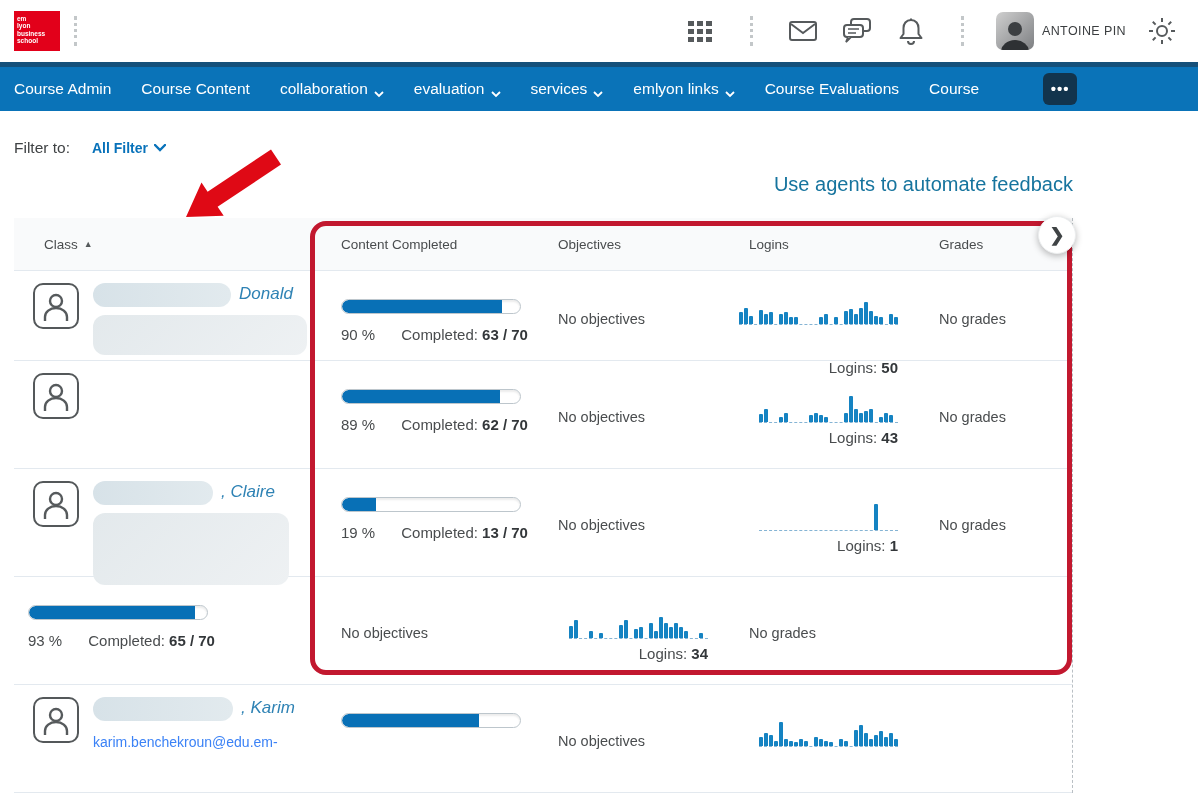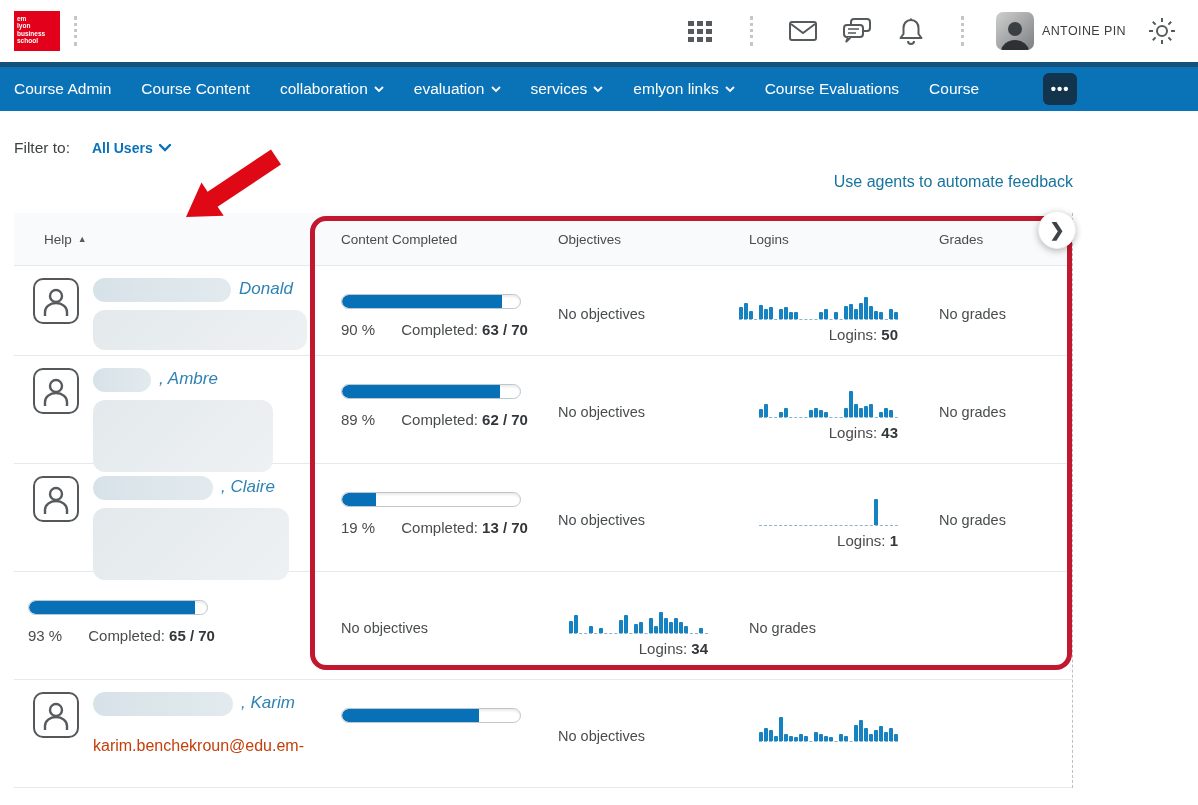--- a/index.html
+++ b/index.html
@@ -12,21 +12,21 @@
     line-height:1.15; padding:4px 3px; display:flex; flex-direction:column; justify-content:flex-start; }
   .vdots { border-left:3px dotted #c3c7c9; height:30px; margin:0 14px; }
   .course-title { font-size:22px; color:#3b3e40; white-space:nowrap; overflow:hidden; flex:0 1 auto; max-width:560px; }
   .top-right { margin-left:auto; display:flex; align-items:center; gap:18px; }
   .icon-btn { width:36px; height:36px; display:flex; align-items:center; justify-content:center; cursor:pointer; background:none; border:none; }
   .avatar-photo { width:38px; height:38px; border-radius:7px; background:linear-gradient(135deg,#cfcfcf,#7d7f82); overflow:hidden; display:flex; align-items:flex-end; justify-content:center; }
   .user-name { font-size:12.5px; letter-spacing:.4px; color:#3b3e40; margin-left:8px; }
 
   
   .navbar { height:49px; background:#0a73b8; border-top:5px solid #15507a; display:flex; align-items:center; padding:0 14px; gap:30px; }
-  .nav-item { color:#fff; font-size:15.5px; text-decoration:none; display:flex; align-items:center; gap:6px; cursor:pointer; white-space:nowrap; }
+  .nav-item { color:#fff; font-size:15.5px; text-decoration:none; display:flex; align-items:flex-end; gap:6px; cursor:pointer; white-space:nowrap; }
   .nav-more { margin-left:34px; width:34px; height:32px; background:#12344d; border:none; border-radius:6px; color:#fff;
     font-size:15px; font-weight:bold; letter-spacing:1px; line-height:10px; cursor:pointer; }
 
   
   .content { position:relative; width:1059px; margin:0 14px; }
   .title-row { display:flex; justify-content:space-between; align-items:flex-start; margin-top:14px; }
   h1 { font-size:34px; font-weight:400; color:#232527; letter-spacing:.2px; }
   .utils { display:flex; align-items:center; gap:26px; margin-top:8px; }
   .util-link { display:flex; align-items:center; gap:7px; color:#0872ba; font-size:14.5px; font-weight:bold; text-decoration:none; cursor:pointer; }
   .help-badge { width:17px; height:17px; border-radius:50%; background:#0872ba; color:#fff; font-size:12px; font-weight:bold;
@@ -34,55 +34,55 @@
   .search-box { position:relative; width:172px; }
   .search-box input { width:172px; height:36px; border:1px solid #aeb5ba; border-radius:7px; padding:0 34px 0 12px;
     font-size:15px; color:#494c4e; font-family:inherit; }
   .search-box input::placeholder { color:#b4bbc0; }
   .search-icon { position:absolute; right:9px; top:8px; cursor:pointer; }
 
   .filter-row { margin-top:28px; display:flex; align-items:center; gap:22px; font-size:15.5px; color:#3f4244; }
   .filter-link { color:#0872ba; font-size:14px; font-weight:bold; display:flex; align-items:center; gap:6px; cursor:pointer; text-decoration:none; }
 
   .agents-row { margin-top:16px; text-align:right; }
-  .agents-row a { color:#16749e; font-size:16px; text-decoration:none; cursor:pointer; }
+  .agents-row a { color:#16749e; font-size:20px; text-decoration:none; cursor:pointer; }
 
   
   .ptable { position:relative; margin-top:22px; width:1059px; border-right:1px dashed #b9bfc4; }
   .thead { display:grid; grid-template-columns:313px 217px 191px 190px 148px; background:#f9fafb;
     border-bottom:1px solid #e3e9ef; height:53px; align-items:center; font-size:13.5px; color:#494c4e; }
   .thead > div { padding-left:14px; }
   .th-name { padding-left:30px !important; display:flex; align-items:center; gap:6px; cursor:pointer; }
   .sort-tri { font-size:9px; color:#565a5c; }
 
   .trow { display:grid; grid-template-columns:313px 217px 191px 190px 148px; border-bottom:1px solid #e3e9ef; height:108px; }
   .trow.first { height:90px; }
   .cell { padding:14px 0 0 14px; font-size:14.5px; }
   .name-cell { padding:12px 0 0 19px; display:flex; gap:14px; }
   .avatar-frame { width:46px; height:46px; border:2px solid #54585a; border-radius:10px; flex:none;
     display:flex; align-items:center; justify-content:center; background:#fff; cursor:pointer; }
   .blur1 { display:inline-block; height:24px; background:linear-gradient(90deg,#d7e2e8,#e2eaee); border-radius:12px; vertical-align:middle; margin-right:8px; }
   .blur2 { background:linear-gradient(135deg,#e3e9ec,#eef1f3); border-radius:12px; margin-top:8px; }
   .student-name { color:#2e82b4; font-size:17px; cursor:pointer; text-decoration:none; white-space:nowrap;font-style:italic; }
-  .student-email { font-size:16px; color:#c2410c; margin-top:21px; }
+  .student-email { font-size:14px; color:#3b82f6; margin-top:13px; }
 
   .progress-wrap { margin-top:14px; }
   .pbar { width:180px; height:15px; border:1px solid #bdc6cc; border-radius:8px; background:#fff;
     box-shadow:inset 0 2px 2px rgba(0,0,0,.08); overflow:hidden; }
   .pfill { height:100%; background:#0870b6; border-radius:7px 0 0 7px; }
   .pstats { margin-top:12px; font-size:15px; display:flex; gap:26px; }
   .b { font-weight:bold; color:#33373a; }
 
   .obj-cell { padding-top:48px; }
   .trow.first .obj-cell { padding-top:40px; }
   .grades-cell { padding-top:48px; }
   .trow.first .grades-cell { padding-top:40px; }
 
   .logins-cell { padding:30px 27px 0 0; display:flex; flex-direction:column; align-items:flex-end; }
-  .trow.first .logins-cell { padding-top:22px; }
+  .trow.first .logins-cell { padding-top:22px;gap:28px; }
   .spark { display:flex; align-items:flex-end; gap:1px; height:32px; border-bottom:1px dashed #85b4d4; }
   .sbar { width:4px; flex:none; background:#1583c2; border-radius:1px 1px 0 0; }
   .logins-label { margin-top:6px; font-size:15px; }
 
   
   .anno-box { position:absolute; left:296px; top:3px; width:762px; height:454px;
     border:5px solid #c2182f; border-radius:16px; pointer-events:none; z-index:5; }
   .scroll-btn { position:absolute; left:1024px; top:-2px; width:38px; height:38px; border-radius:50%;
     background:#fff; border:1px solid #eceeef; box-shadow:0 2px 7px rgba(0,0,0,.28); z-index:6;
     display:flex; align-items:center; justify-content:center; cursor:pointer; font-size:18px; color:#3f4345; font-weight:bold; }
@@ -196,38 +196,38 @@
       <span>Course</span>
     </a>
   <button class="nav-more">•••</button>
 </nav>
 
 <div class="content">
 
   <div class="filter-row">
     <span>Filter to:</span>
     <a class="filter-link">
-      <span>All Users</span>
+      <span>All Filter</span>
       <svg width="12" height="8" viewBox="0 0 12 8">
           <path d="M1 1l5 5 5-5" stroke="#0872ba" stroke-width="2.4" fill="none" stroke-linecap="round"></path>
         </svg>
     </a>
   </div>
 
   <div class="agents-row">
     <a>Use agents to automate feedback</a>
   </div>
 
   <div class="ptable">
     <div class="anno-box"></div>
     <button class="scroll-btn">❯</button>
 
     <div class="thead">
       <div class="th-name">
-        <span>Help</span>
+        <span>Class</span>
           <span class="sort-tri">▲</span>
       </div>
       <div>Content Completed</div>
       <div>Objectives</div>
       <div>Logins</div>
       <div>Grades</div>
     </div>
 
     <div class="trow first">
       <div class="name-cell">
@@ -295,24 +295,20 @@
     </div>
 
     <div class="trow">
       <div class="name-cell">
         <div class="avatar-frame">
           <svg width="30" height="32" viewBox="0 0 30 32">
               <circle cx="15" cy="11" r="6" fill="none" stroke="#565a5c" stroke-width="2.4"></circle>
               <path d="M4 31 v-4 a11 9 0 0 1 22 0 v4" fill="none" stroke="#565a5c" stroke-width="2.4"></path>
             </svg>
         </div>
-        <div>
-          <div><span class="blur1" style="width:58px"></span><a class="student-name">, Ambre</a></div>
-          <div class="blur2" style="width:180px;height:72px"></div>
-        </div>
       </div>
       <div class="cell">
         <div class="progress-wrap">
           <div class="pbar">
               <div class="pfill" style="width: 89%;"></div>
             </div>
           <div class="pstats">
               <span>89 %</span>
             <span><span>Completed:</span> <span class="b">62 / 70</span></span>
             </div>

